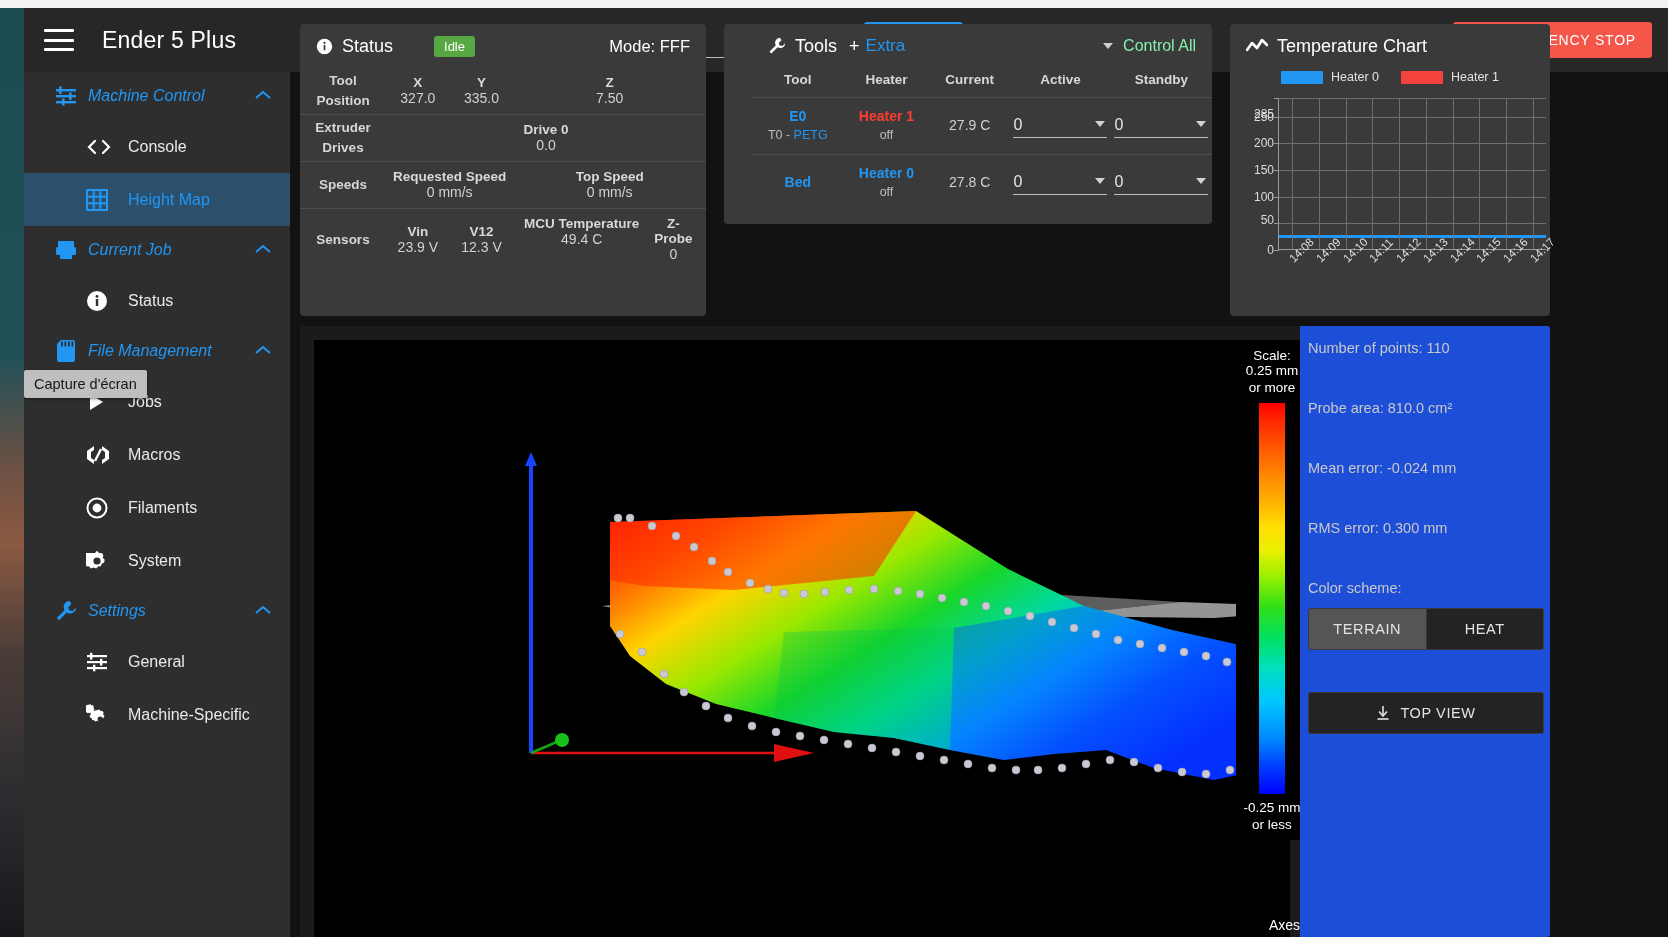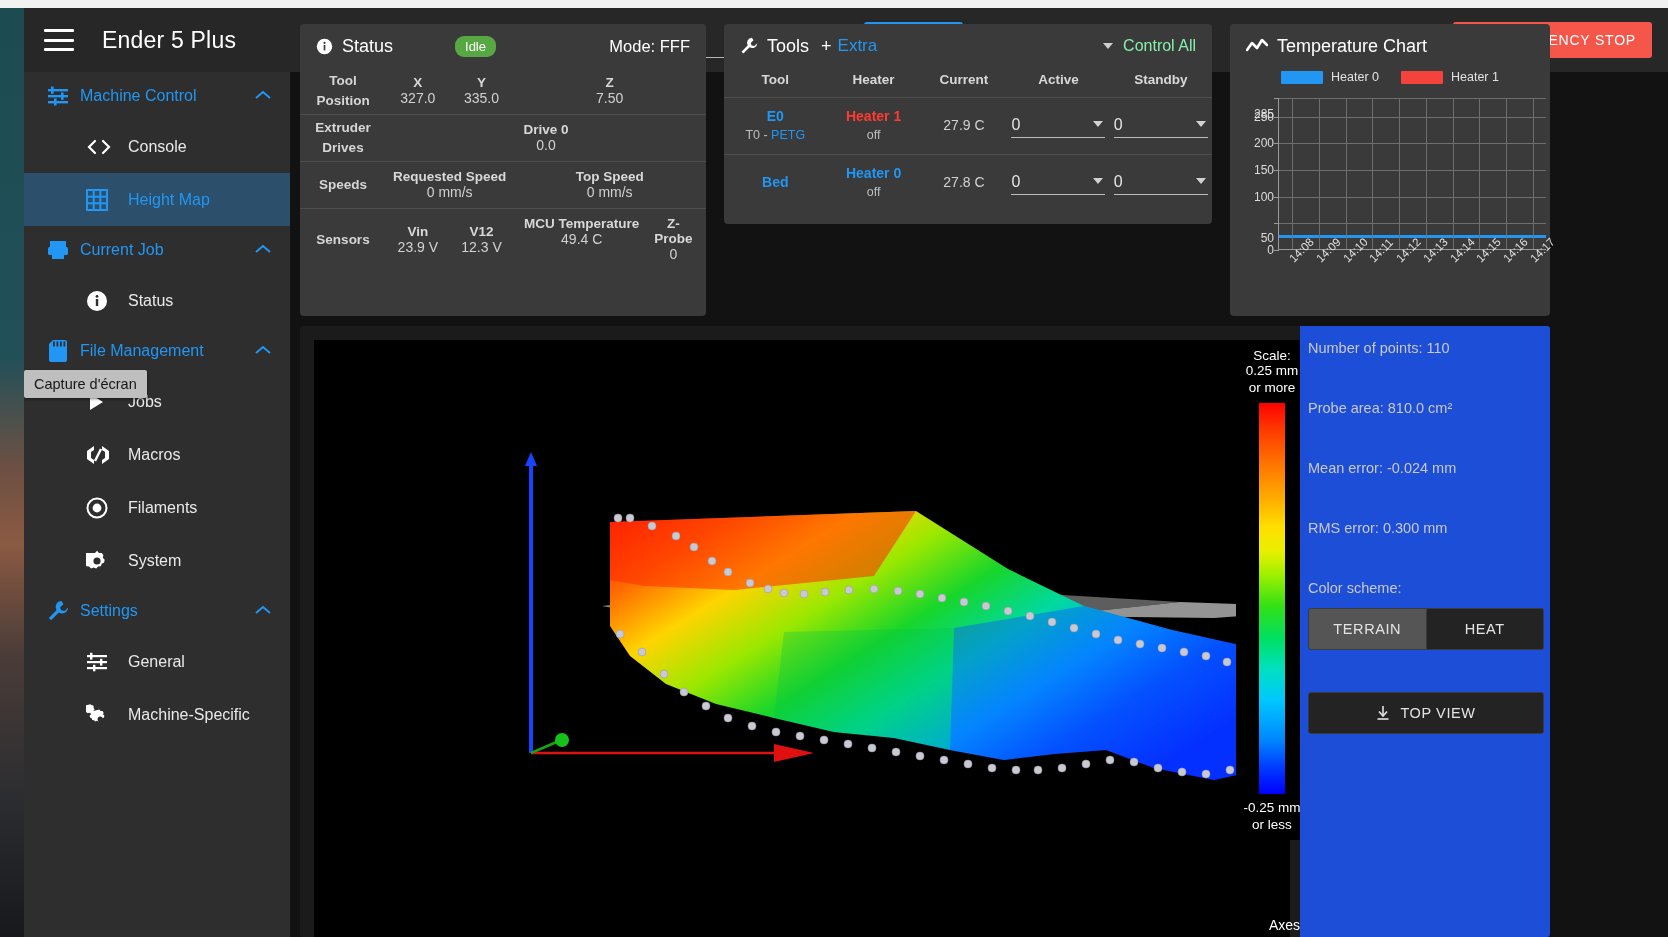--- a/index.html
+++ b/index.html
@@ -85,22 +85,23 @@
     display: flex; align-items: center; gap: 10px;
     font-size: 14px; letter-spacing: .8px; cursor: pointer;
   }
 
   
   .sidebar {
     position: absolute; left: 0; top: 64px; width: 266px; height: 865px;
     background: #2e2e2e; overflow: hidden;
   }
   .nav-group {
-    display: flex; align-items: center; height: 48px; padding-left: 12px;
+    display: flex; align-items: center; height: 48px; padding-left: 20px;
     cursor: pointer;
+    font-style: italic;
   }
   .nav-group .gicon {
     width: 44px; display: flex; justify-content: center; color: #2196f3;
   }
   .nav-group .glabel { color:#2196f3; font-size:16px; flex:1; }
   .nav-group .chev {
     color:#2196f3; font-size:15px; margin-right:18px;
     transform: translateY(-1px);
   }
   .nav-item {
@@ -126,37 +127,37 @@
   .card-head {
     display:flex; align-items:center; height: 44px;
     padding: 0 16px; color:#fff; font-size:18px;
   }
   .card-head .hicon { margin-right: 9px; display:flex; align-items:center;}
 
   
   #status-card { left: 276px; top: 16px; width: 406px; height: 292px; }
   .badge {
     background:#57a843; color:#fff; font-size:13px;
-    padding: 3px 10px; border-radius: 9px; margin-left: 62px;
+    padding: 3px 10px; border-radius: 3px; margin-left: 41px;
   }
   .mode-text { margin-left:auto; font-size:16.5px; color:#fff; }
   .status-table { width:100%; border-collapse: collapse; }
   .status-table td { vertical-align: middle; padding: 0; }
   .srow { border-top: 1px solid #4d4d4d; }
   .srow:first-child { border-top: none; }
   .rowlabel {
     color:#d6d6d6; font-weight:bold; font-size:13.5px; text-align:center;
     width: 86px; line-height: 1.45;
   }
   .cellhead { color:#d8d8d8; font-weight:bold; font-size:13.5px; text-align:center; }
   .cellval { color:#d2d2d2; font-size:14px; text-align:center; }
   .cellwrap { padding: 7px 0 8px; }
 
   
-  #tools-card { left: 700px; top: 16px; width: 488px; height: 200px; }
+  #tools-card { left: 700px; top: 16px; width: 488px; height: 200px; padding-left: 28px; }
   .plus { color:#fff; margin: 0 6px 0 12px; font-size: 18px; }
   .extra-link { color:#2196f3; font-size:17px; cursor:pointer; }
   .controlall {
     margin-left:auto; display:flex; align-items:center; gap:10px;
   }
   .ca-caret {
     width:0;height:0;border-left:5px solid transparent;border-right:5px solid transparent;
     border-top:6px solid #cfcfcf;
   }
   .controlall .calabel { color:#86efac; font-size:16px; cursor:pointer;}
@@ -693,21 +694,21 @@
         </div>
         <div class="legend-item">
           <span class="legend-swatch" style="background:#f4433c"></span>
           <span class="legend-label">Heater 1</span>
         </div>
       </div>
 
       <div class="plot">
         <div id="ytick-host">
             <div class="ytick" style="top: 158px;">0</div>
-            <div class="ytick" style="top: 146px;">50</div>
+            <div class="ytick" style="top: 128px;">50</div>
             <div class="ytick" style="top: 104.667px;">100</div>
             <div class="ytick" style="top: 78px;">150</div>
             <div class="ytick" style="top: 51.3333px;">200</div>
             <div class="ytick" style="top: 24.6667px;">250</div>
             <div class="ytick" style="top: 22px;">285</div>
           </div>
         <div class="plot-area" id="plot-area">
           <div class="series-line" id="heater0-line" style="top: 137.173px;"></div>
         <div class="tickmark" style="top: 152px;"></div>
             <div class="tickmark" style="top: 125.333px;"></div>

